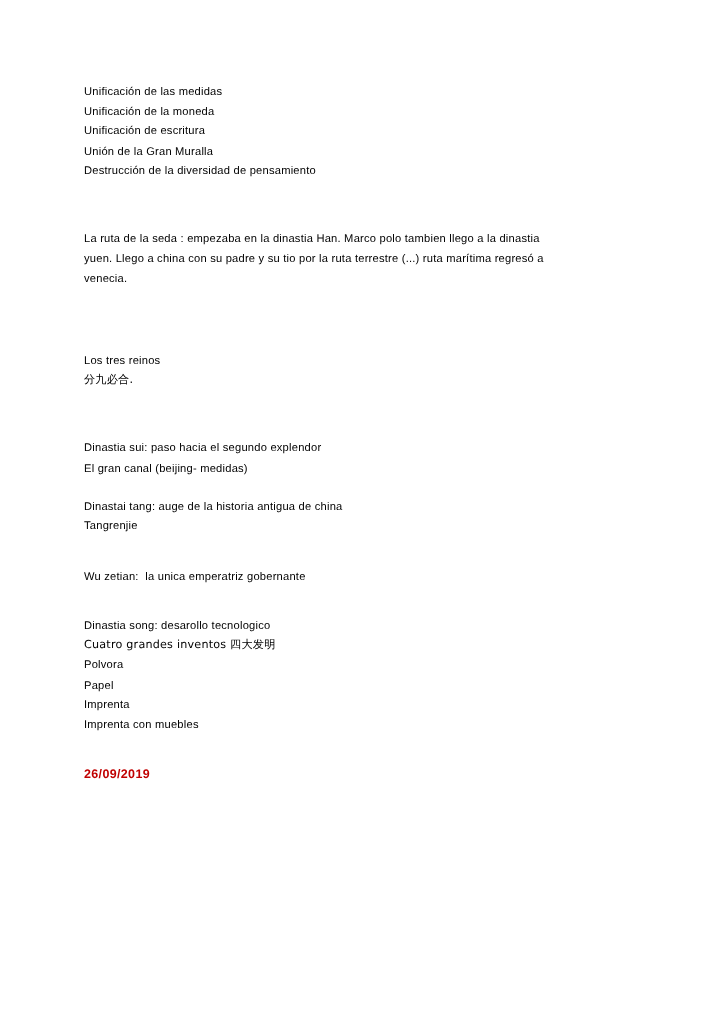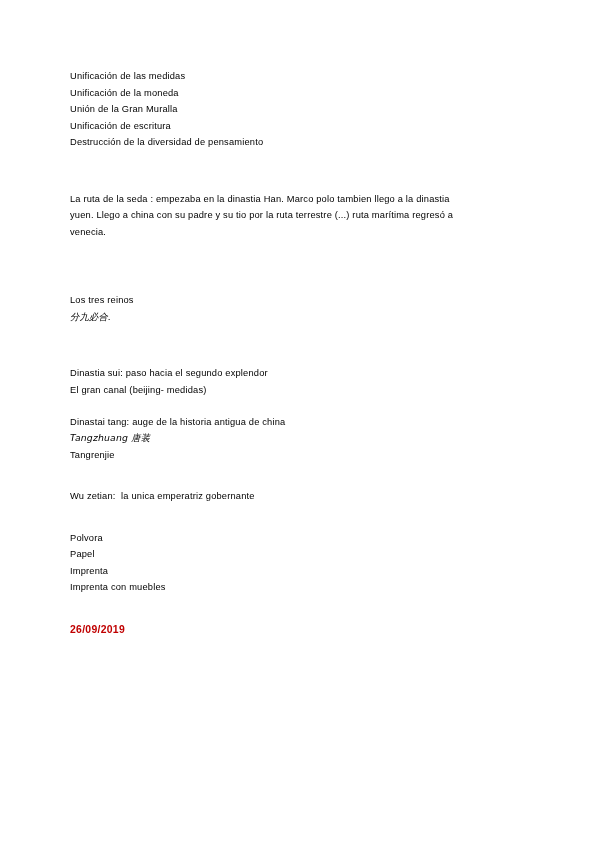--- a/index.html
+++ b/index.html
@@ -34,40 +34,39 @@
     white-space: pre-wrap;
     margin: 0;
   }
   .gap-sm { height: 15px; }
   .gap-md { height: 25px; }
   .gap-lg { height: 40px; }
   .gap-xl { height: 52px; }
   .cjk {
     font-family: "DejaVu Sans", sans-serif;
     font-size: 9.3px;
-    font-style: italic;
   }
   .date-stamp {
     color: #c00000;
     font-size: 10.4px;
     font-weight: 600;
     letter-spacing: 0.3px;
   }
 </style>
 </head>
 <body>
 
 <div class="page">
   <div class="doc-body">
 
     <div class="block">
       <div class="line">Unificación de las medidas</div>
       <div class="line">Unificación de la moneda</div>
+      <div class="line">Unificación de escritura</div>
       <div class="line">Unión de la Gran Muralla</div>
-      <div class="line">Unificación de escritura</div>
       <div class="line">Destrucción de la diversidad de pensamiento</div>
     </div>
 
     <div class="gap-sm"></div>
 
     <div class="block">
     </div>
 
     <div class="gap-md"></div>
 
@@ -88,33 +87,34 @@
 
     <div class="block">
       <div class="line">Dinastia sui: paso hacia el segundo explendor</div>
       <div class="line">El gran canal (beijing- medidas)</div>
     </div>
 
     <div class="gap-sm"></div>
 
     <div class="block">
       <div class="line">Dinastai tang: auge de la historia antigua de china</div>
-      <div class="line cjk">Tangzhuang 唐装</div>
       <div class="line">Tangrenjie</div>
     </div>
 
     <div class="gap-md"></div>
 
     <div class="block">
       <div class="line">Wu zetian:  la unica emperatriz gobernante</div>
     </div>
 
     <div class="gap-md"></div>
 
     <div class="block">
+      <div class="line">Dinastia song: desarollo tecnologico</div>
+      <div class="line cjk">Cuatro grandes inventos 四大发明</div>
       <div class="line">Polvora</div>
       <div class="line">Papel</div>
       <div class="line">Imprenta</div>
       <div class="line">Imprenta con muebles</div>
     </div>
 
     <div class="gap-md"></div>
 
     <div class="block">
       <span class="date-stamp">26/09/2019</span>

